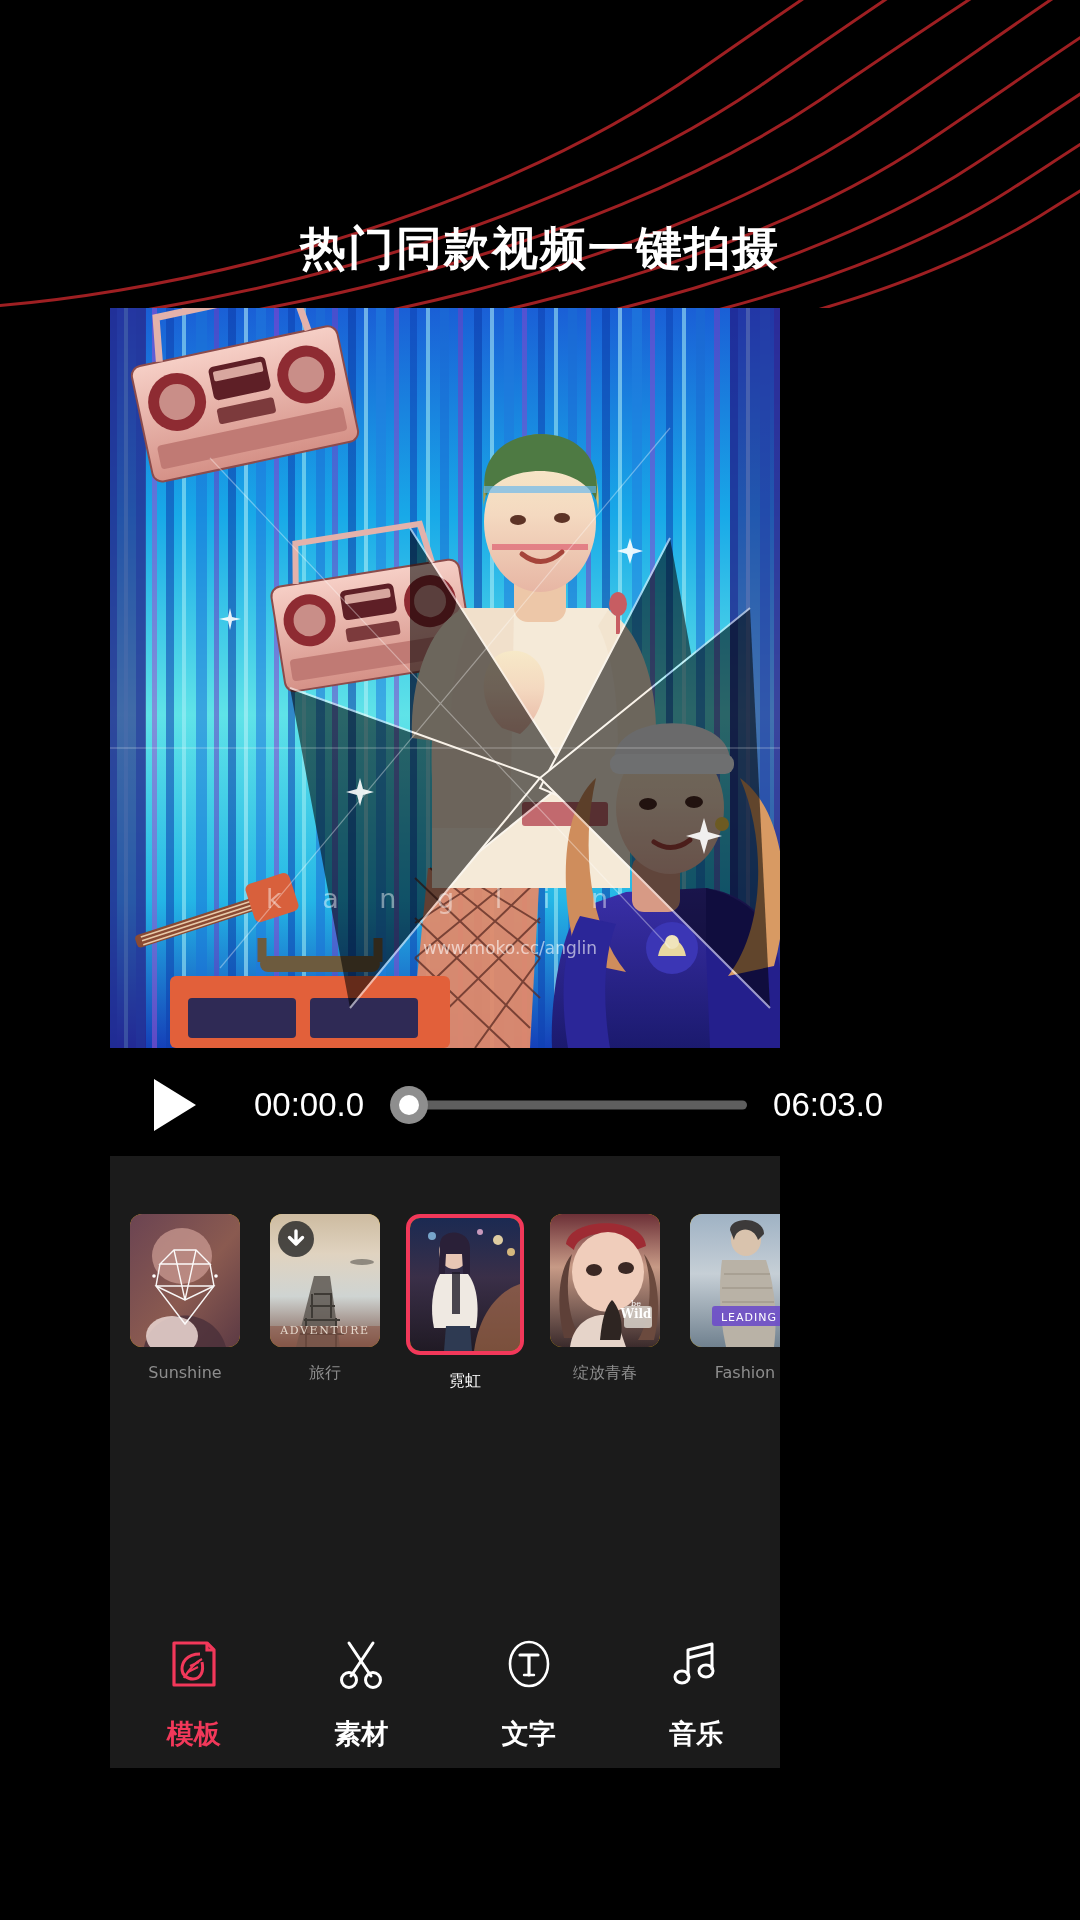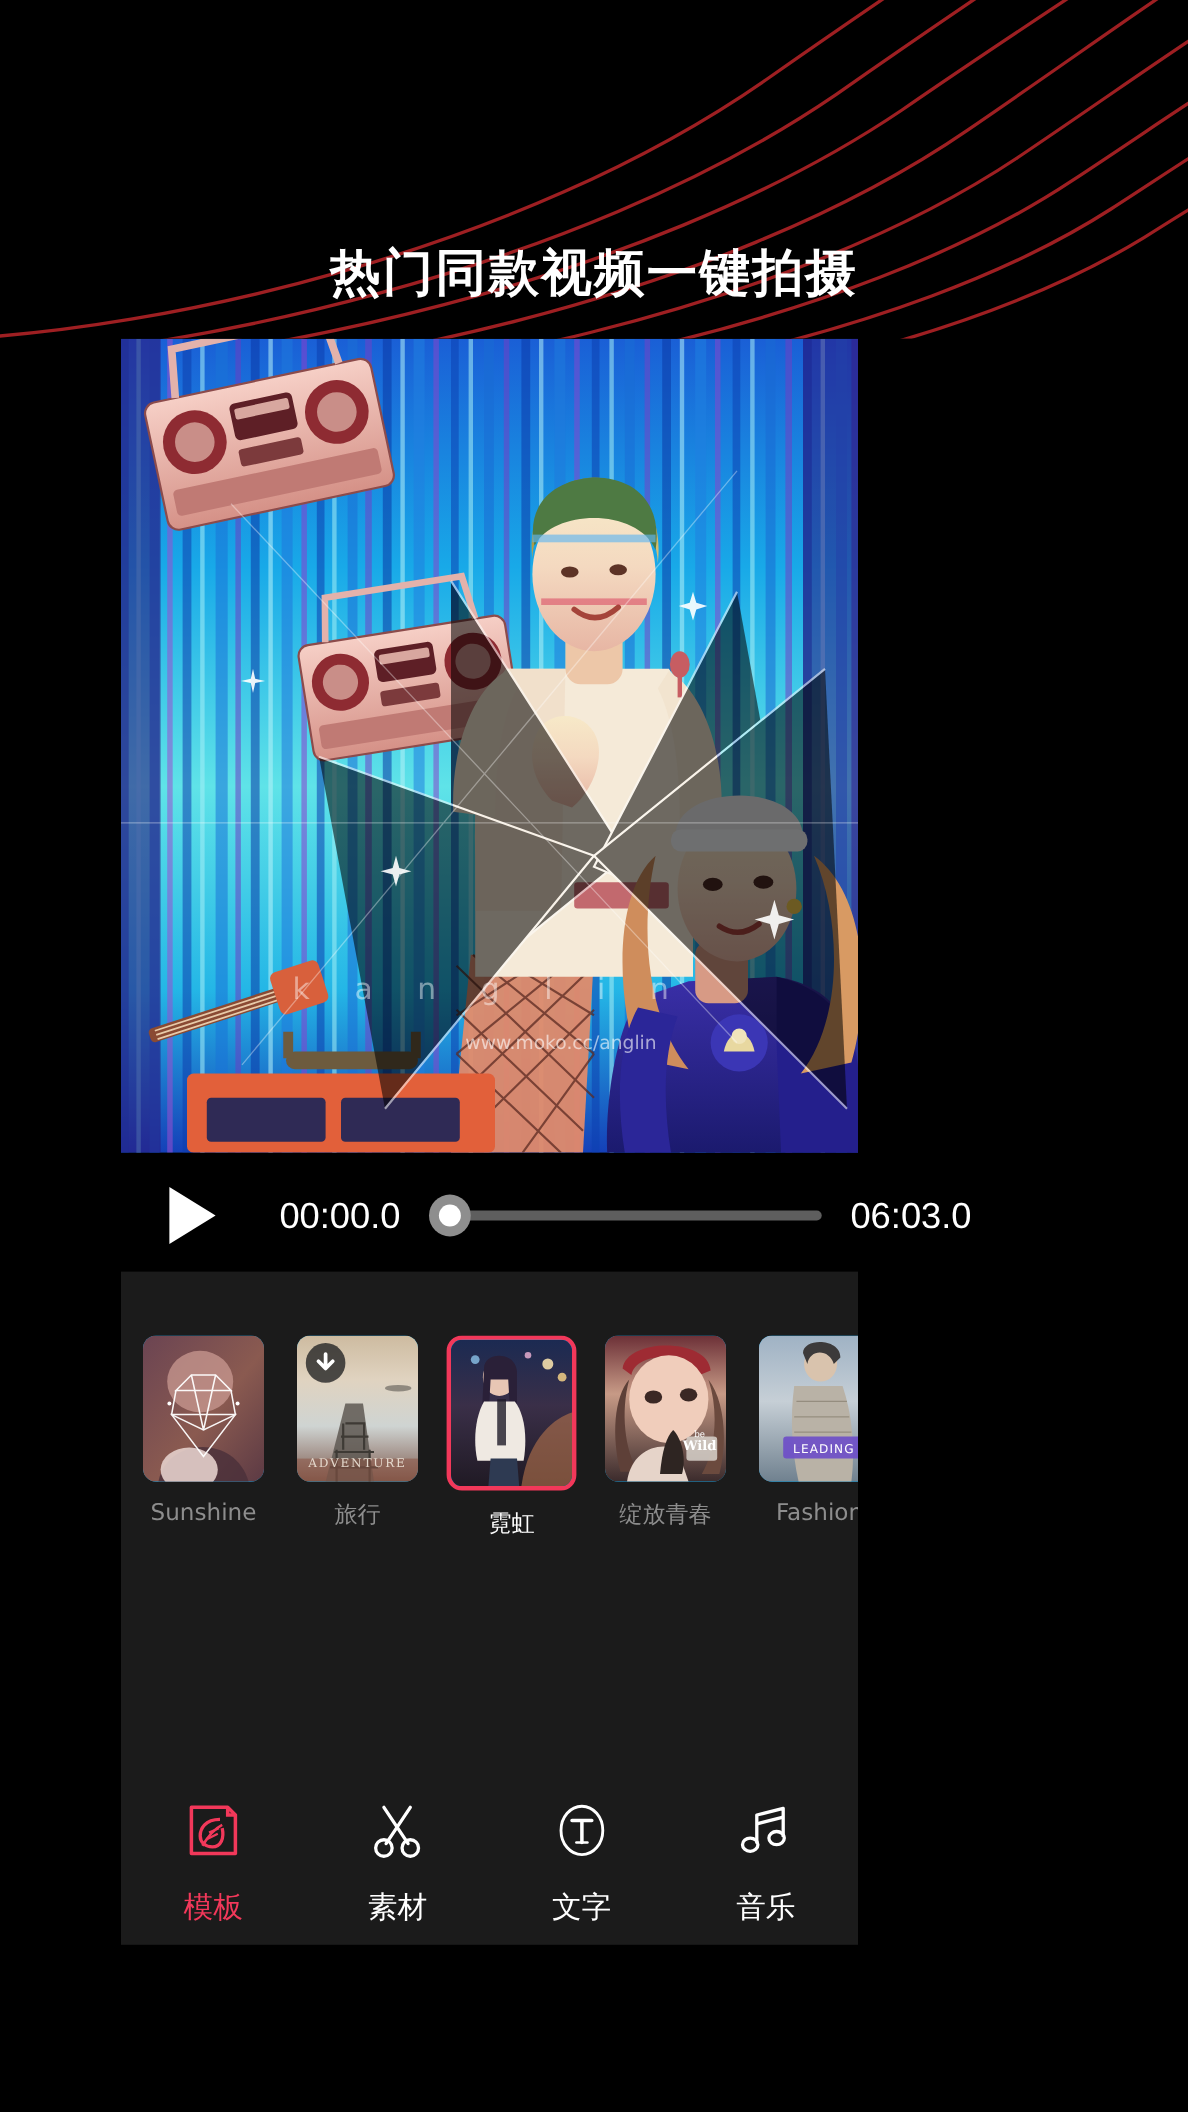--- a/index.html
+++ b/index.html
@@ -131,31 +131,31 @@
   .thumb-cell {
     width: 118px;
     flex: 0 0 118px;
     display: flex; flex-direction: column; align-items: center;
   }
   .thumb {
     position: relative;
     width: 110px; height: 133px;
     border-radius: 12px;
     overflow: hidden;
-    background: #0ea5e9;
+    background: #eab308;
   }
   .thumb-cell.selected .thumb {
     width: 118px; height: 141px;
     border: 4px solid #f2385a;
     border-radius: 14px;
   }
   .thumb-art { position: absolute; inset: 0; }
   .thumb-label {
     margin-top: 16px;
-    font-size: 21px;
+    font-size: 16px;
     color: #8d8d8d;
     font-family: "DejaVu Sans", sans-serif;
     white-space: nowrap;
   }
   .thumb-cell.selected .thumb-label { color: #ffffff; }
   .dl-badge {
     position: absolute; left: 8px; top: 7px;
     width: 36px; height: 36px; border-radius: 50%;
     background: rgba(40,40,40,0.82);
     display: flex; align-items: center; justify-content: center;
@@ -173,20 +173,21 @@
     flex: 1 1 0;
     display: flex; flex-direction: column; align-items: center;
     padding-bottom: 6px;
   }
   .tab-icon { height: 56px; display:flex; align-items:center; justify-content:center; }
   .tab-label {
     margin-top: 24px;
     font-size: 27px;
     color: #ffffff;
     font-family: "DejaVu Sans", sans-serif;
+    font-weight: bold;
   }
   .tab.active .tab-label { color: #f2385a; }
 </style>
 </head>
 <body>
 
 <div class="hero">
 
   <svg class="arcs" viewBox="0 0 1080 308" preserveAspectRatio="none">
     <g fill="none" stroke="#9e1f22" stroke-width="3">

